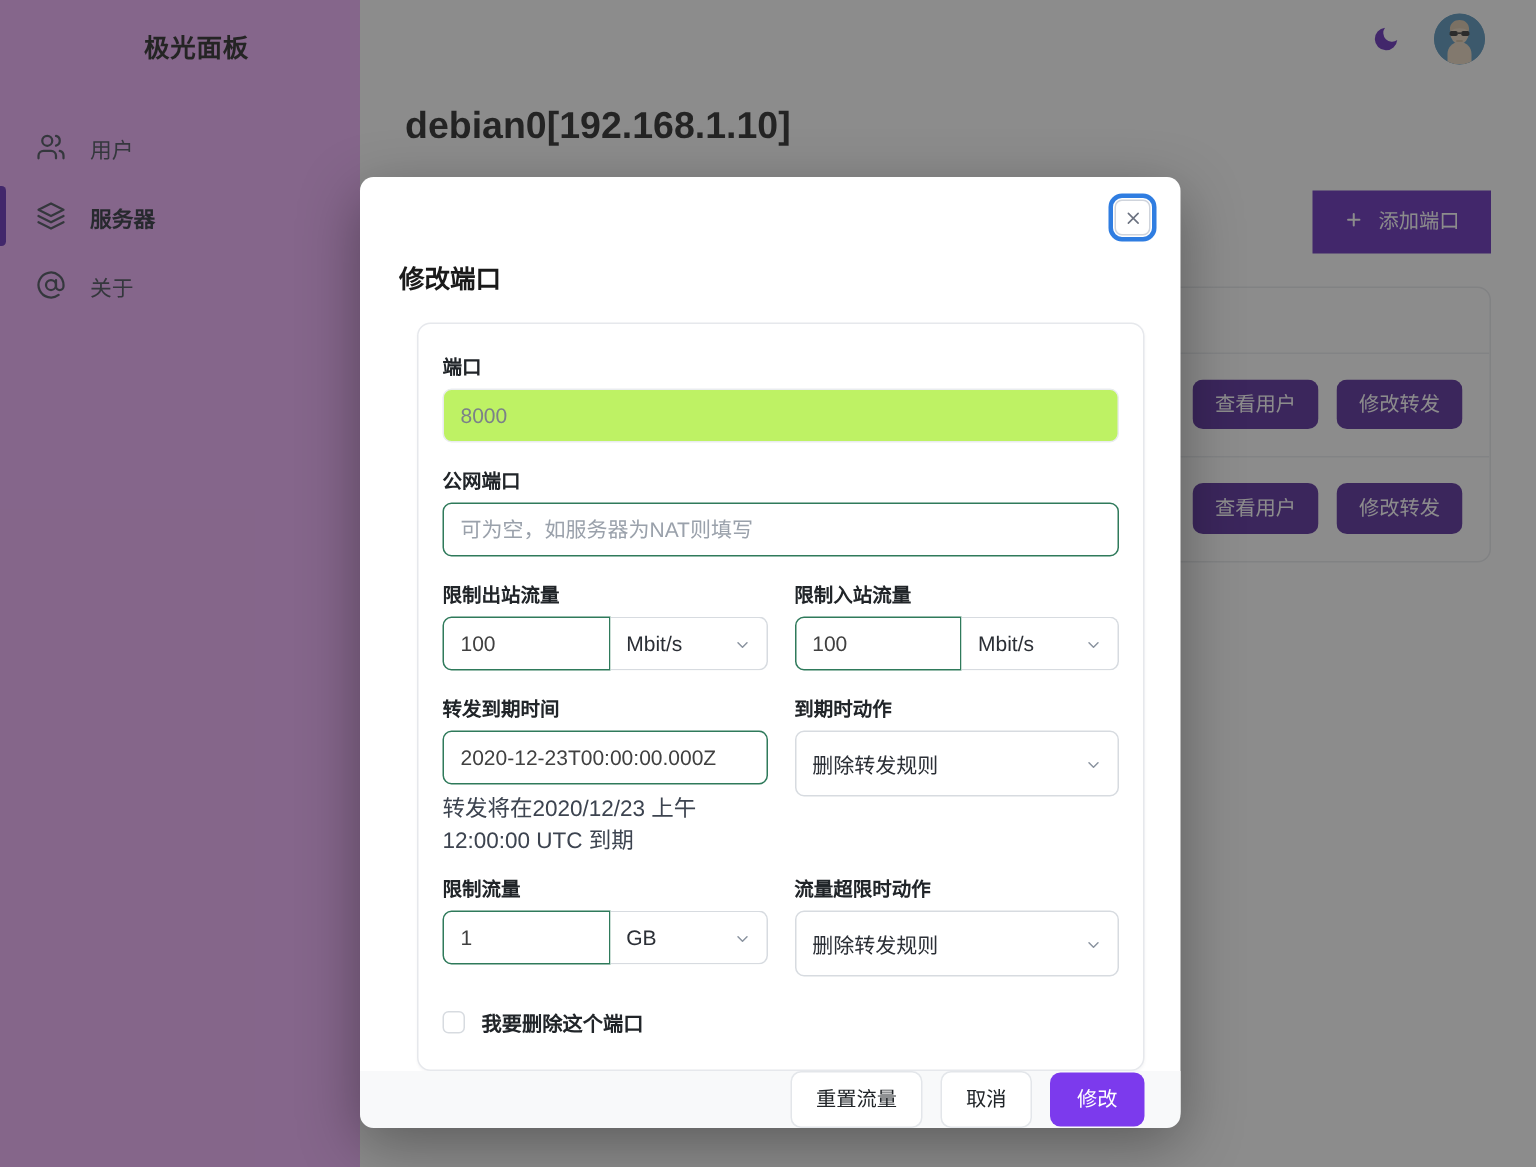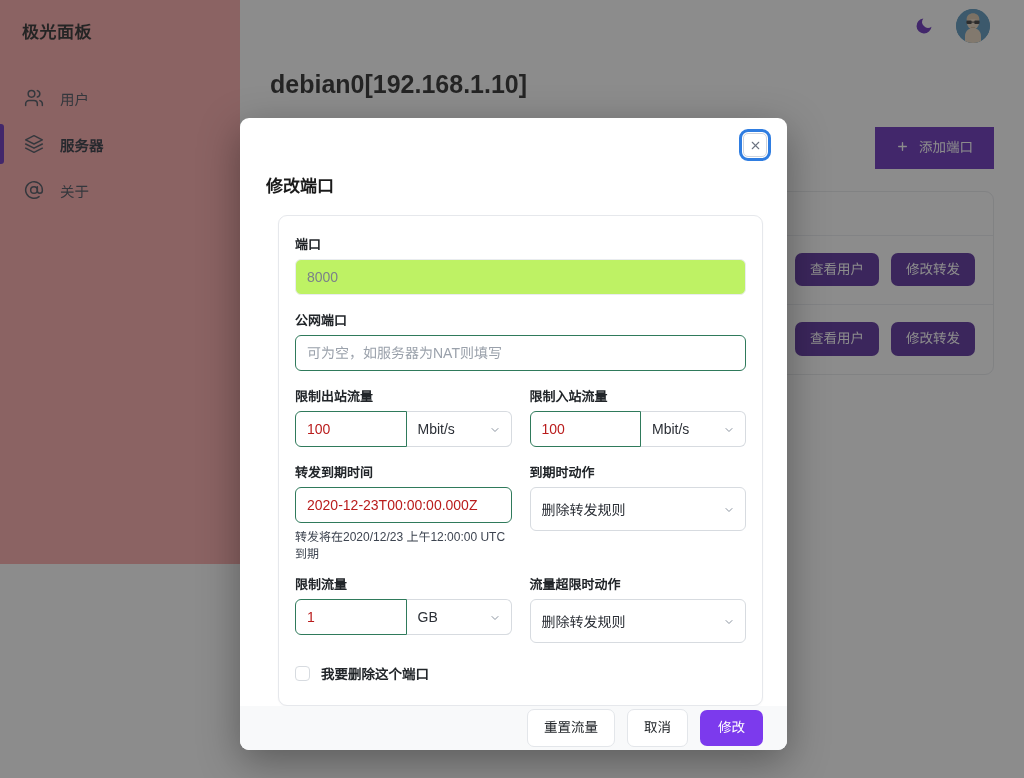--- a/index.html
+++ b/index.html
@@ -8,22 +8,22 @@
     font-family: "Liberation Sans", "DejaVu Sans", sans-serif;
     overflow: hidden;
     background: #ffffff;
   }
   #app { position: relative; width: 1024px; height: 778px; }
 
   
   .page { position: absolute; inset: 0; display: flex; background: #ffffff; }
 
   .sidebar {
-    width: 240px; flex: 0 0 240px; height: 564px;
-    background: #fca5a5; position: relative;
+    width: 240px; flex: 0 0 240px; height: 778px;
+    background: #f0abfc; position: relative; text-align: center;
   }
   .brand {
     font-size: 17px; font-weight: bold; color: #1a1a1a;
     padding: 18px 0 0 22px; letter-spacing: .5px;
   }
   .nav { margin-top: 32px; }
   .nav-item {
     position: relative; display: flex; align-items: center;
     gap: 16px; height: 46px; padding-left: 24px; color: #3d4450;
     font-size: 14.5px;
@@ -111,21 +111,21 @@
     background: #fff; padding: 18px 16px 22px 16px;
     box-shadow: 0 1px 2px rgba(16,24,40,.04);
   }
   .field-label {
     font-size: 13px; font-weight: bold; color: #212529;
     margin-bottom: 6px; display: block;
   }
   .ctrl {
     width: 100%; height: 36px; border-radius: 6px;
     border: 1px solid #d7dbe0; background: #fff;
-    font-family: inherit; font-size: 14px; color: #b91c1c;
+    font-family: inherit; font-size: 14px; color: #404040;
     padding: 0 11px; outline: none;
   }
   .ctrl::placeholder { color: #9aa1ab; }
   .ctrl.disabled { background: #bef264; color: #7b8189; border-color: #e9ecef; }
   .ctrl.valid { border-color: #2f7a5b; }
   .mb16 { margin-bottom: 15px; }
 
   .grid2 { display: flex; gap: 18px; }
   .col { flex: 1; min-width: 0; }
   .input-group { display: flex; width: 100%; }
@@ -139,21 +139,21 @@
   .select-full {
     position: relative; width: 100%; height: 44px;
     border: 1px solid #d7dbe0; border-radius: 6px; background: #fff;
     display: flex; align-items: center; padding: 0 11px;
     font-size: 14px; color: #2b2f36;
   }
   .chev {
     position: absolute; right: 10px; top: 50%; transform: translateY(-50%);
     width: 12px; height: 12px; color: #8b94a0;
   }
-  .helper { font-size: 12px; color: #3d4450; margin-top: 4px; }
+  .helper { font-size: 15px; color: #3d4450; margin-top: 4px; }
   .check-row { display: flex; align-items: center; gap: 11px; margin-top: 20px; }
   .checkbox {
     width: 15px; height: 15px; border: 1px solid #d7dbe0;
     border-radius: 4px; background: #fff;
   }
   .check-label { font-size: 13.5px; font-weight: bold; color: #212529; }
 
   .modal-foot {
     height: 72px; background: #f8f9fa; border-radius: 0 0 9px 9px;
     display: flex; align-items: center; justify-content: flex-end;

